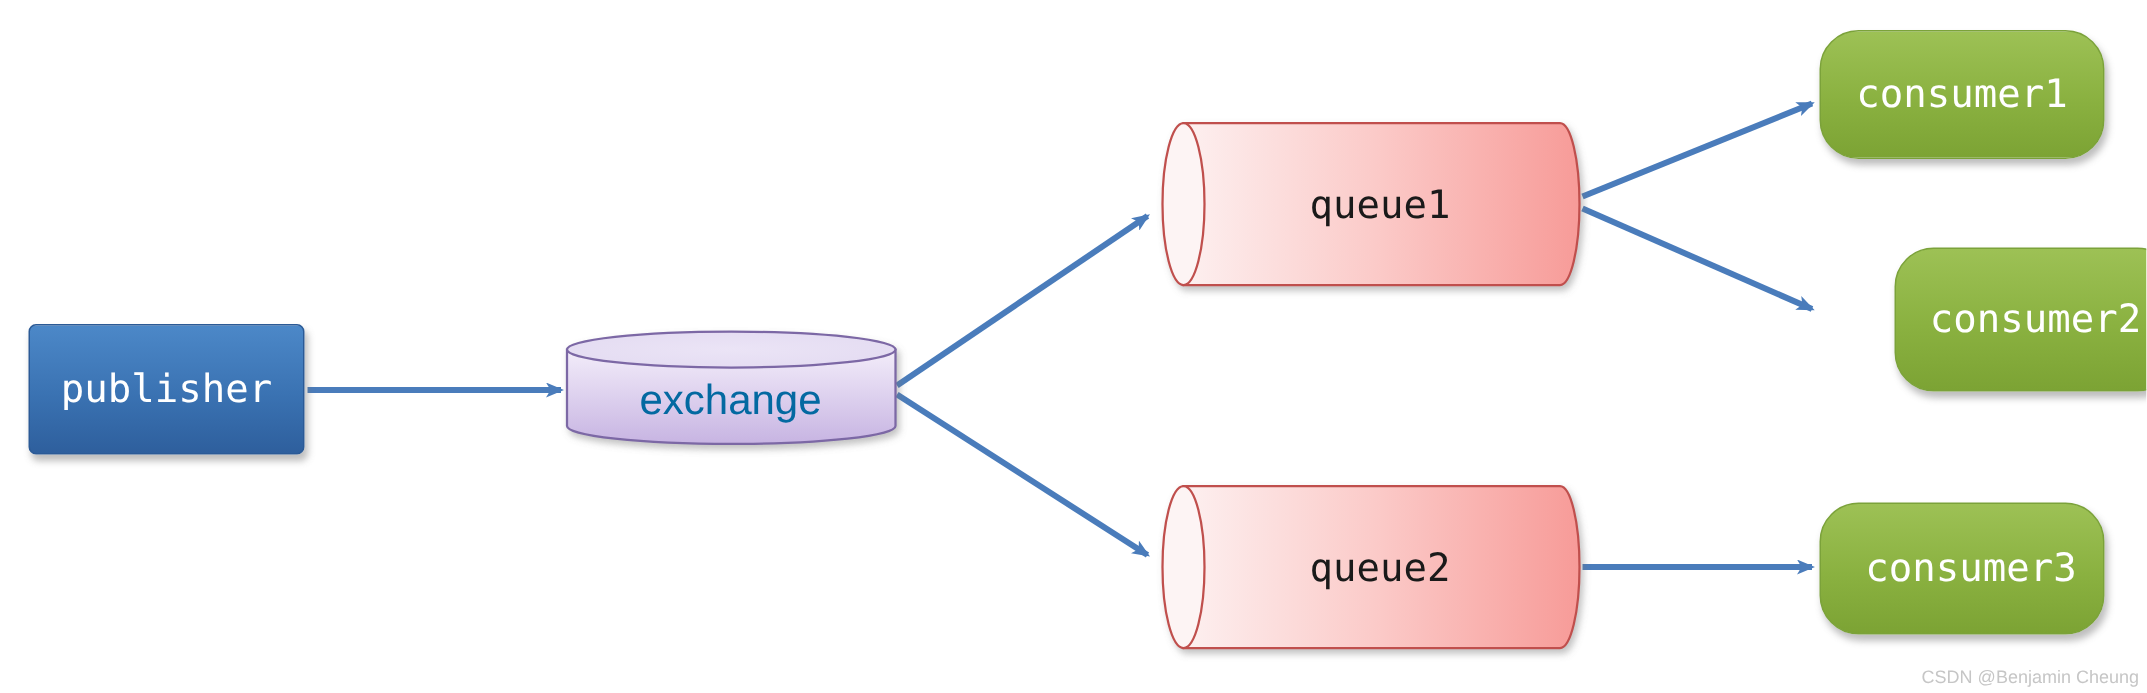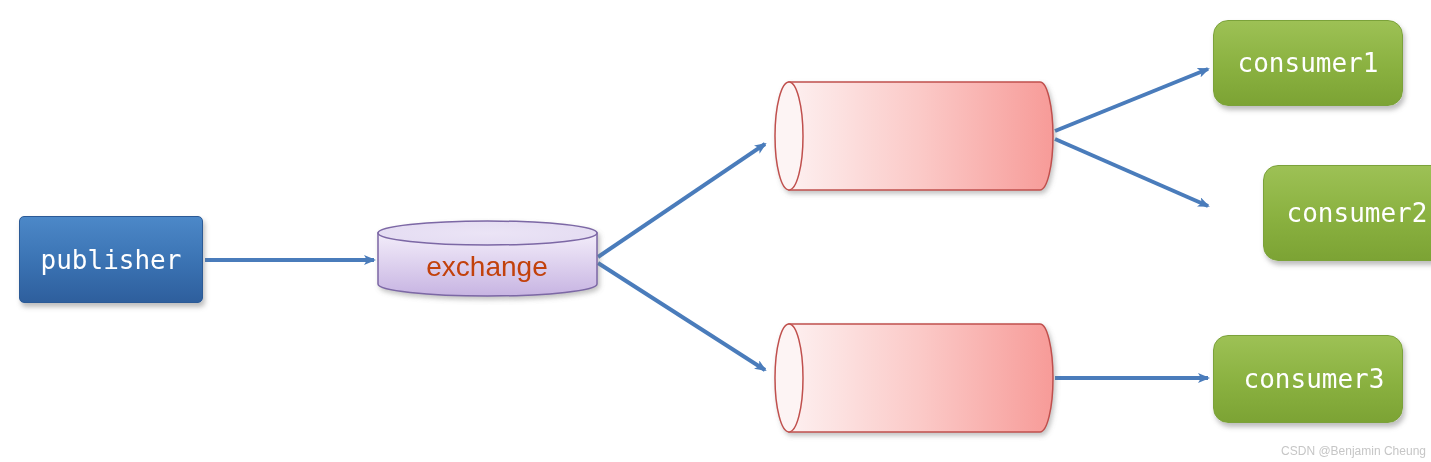--- a/index.html
+++ b/index.html
@@ -29,21 +29,21 @@
   }
   .publisher-box {
     left: 19px; top: 216px; width: 184px; height: 87px;
     border-radius: 5px;
     background: linear-gradient(180deg, var(--publisher_top, #4C88C8) 0%, #3A72B2 55%, var(--publisher_bottom, #2E5F9D) 100%);
     border: 1px solid #2B5A96;
     box-shadow: 2px 4px 5px rgba(110,110,110,0.45);
   }
   .consumer-box {
     width: 190px; height: 86px;
-    border-radius: 15px;
+    border-radius: 26px;
     background: linear-gradient(180deg, var(--consumer_top, #9DC155) 0%, #8AB140 55%, var(--consumer_bottom, #7CA334) 100%);
     border: 1px solid #7BA23A;
     box-shadow: 2px 4px 5px rgba(110,110,110,0.45);
     align-items: center;
   }
   .consumer-1 { left: 1213px; top: 20px; }
   .consumer-2 { left: 1263px; top: 165px; height: 96px; width: 188px; }
   .consumer-3 { left: 1213px; top: 335px; height: 88px; padding-left: 12px; }
   .mono-label {
     font-family: "DejaVu Sans Mono", "Liberation Mono", monospace;
@@ -56,21 +56,21 @@
   .cyl-label {
     position: absolute;
     transform: translate(-50%, -50%);
   }
   .queue1-label { left: 920px; top: 137px; }
   .queue2-label { left: 920px; top: 379px; }
   .exchange-label-pos { left: 487px; top: 267px; }
   .sans-label {
     font-family: "Liberation Sans", sans-serif;
     font-size: 28px;
-    color: #c2410c;
+    color: #0369a1;
     white-space: nowrap;
     margin-top: 20px;
   }
   .watermark {
     position: absolute;
     right: 5px;
     bottom: 4px;
     font-family: "Liberation Sans", sans-serif;
     font-size: 12px;
     color: var(--watermark, #C6C6C6);
@@ -141,16 +141,22 @@
   <div class="node-box consumer-box consumer-2">
     <span class="mono-label light-text">consumer2</span>
   </div>
   <div class="node-box consumer-box consumer-3">
     <span class="mono-label light-text">consumer3</span>
   </div>
 
   <div class="cyl-label exchange-label-pos">
     <span class="sans-label">exchange</span>
   </div>
+  <div class="cyl-label queue1-label">
+    <span class="mono-label dark-text">queue1</span>
+  </div>
+  <div class="cyl-label queue2-label">
+    <span class="mono-label dark-text">queue2</span>
+  </div>
 
   <div class="watermark">CSDN @Benjamin Cheung</div>
 
 </div>
 
 </body></html>

